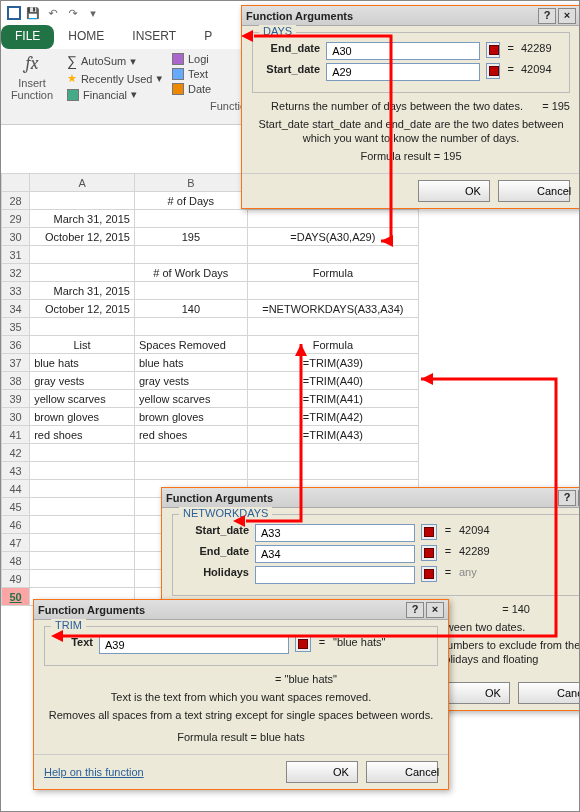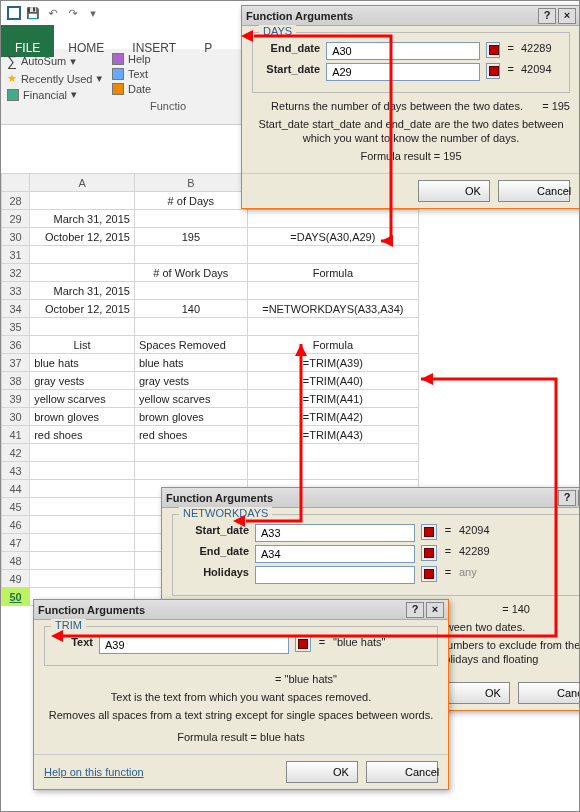--- a/index.html
+++ b/index.html
@@ -4,21 +4,21 @@
 <style>
   * { box-sizing: border-box; margin: 0; padding: 0; font-family: "Segoe UI", Tahoma, sans-serif; font-size: 11px; }
   body { width: 580px; height: 812px; position: relative; background: #fff; overflow: hidden; border:1px solid #888;}
   
   
   .titlebar { height: 24px; background: #fff; display:flex; align-items:center; padding-left:6px; gap:4px;}
   .titlebar .box { width:14px; height:14px; border:2px solid #2a6099; background:#fff;}
   .qat-icon { color:#666; width:16px; text-align:center;}
   
   .ribbon-tabs { display:flex; height:24px; align-items:stretch; background:#fff;}
-  .tab { padding:16px 14px; color:#444; font-size:12px;}
+  .tab { padding:4px 14px; color:#444; font-size:12px;border-radius:8px;}
   .tab.file { background:#217346; color:#fff;}
   
   .ribbon { display:flex; background:#f1f1f1; border-bottom:1px solid #ccc; height:76px; padding:4px 6px; gap:10px; overflow:hidden;}
   .ribbon .grp { display:flex; flex-direction:column; gap:3px;}
   .ribbon .fx { font-family:Cambria,serif; font-style:italic; font-size:18px; color:#555; text-align:center;}
   .ribbon .lbl { color:#555;}
   .ribbon .item { display:flex; align-items:center; gap:4px; color:#444;}
   .ribbon .icon-sq { width:12px; height:12px; border:1px solid #777;}
   
   
@@ -26,21 +26,21 @@
   .sheet table { border-collapse:collapse; width:100%;}
   .sheet th, .sheet td { border:1px solid #d4d4d4; height:18px; padding:0 4px; font-size:11px; color:#222;}
   .sheet th { background:#f0f0f0; font-weight:normal; color:#555; text-align:center;}
   .sheet th.rowh { width:28px;}
   .sheet .colA { width:104px;}
   .sheet .colB { width:112px;}
   .sheet .colD { width:170px;}
   .sheet .center { text-align:center;}
   .sheet .right { text-align:right;}
   .sheet td.colD { text-align:center;}
-  .sheet tr.rsel th.rowh { background:#bef264; color:#217346;text-decoration:underline;}
+  .sheet tr.rsel th.rowh { background:#fca5a5; color:#217346;text-decoration:underline;}
   
   
   .dialog { position:absolute; border:1px solid #f97316; background:#ece9d8; box-shadow:2px 2px 6px rgba(0,0,0,0.3);margin-left:22px;}
   .dlg-title { background:linear-gradient(#e0e0e0,#cfcfcf); height:20px; display:flex; align-items:center; padding:0 4px; font-weight:bold; color:#222; border-bottom:1px solid #aaa;}
   .dlg-title .spacer { flex:1;}
   .dlg-title .wbtn { width:18px; height:16px; border:1px solid #888; background:#ddd; margin-left:2px; text-align:center; line-height:13px; font-size:11px;}
   .dlg-body { padding:6px 10px 6px 10px; color:#222;}
   .fieldset { border:1px solid #bbb; padding:6px 8px 8px 8px; margin-bottom:6px; position:relative;}
   .fieldset .legend { position:absolute; top:-8px; left:6px; background:#ece9d8; padding:0 4px; color:#2a6099;}
   .row { display:flex; gap:6px; margin:3px 0;}
@@ -74,41 +74,46 @@
 </div>
 
 <div class="ribbon-tabs">
   <div class="tab file">FILE</div>
   <div class="tab">HOME</div>
   <div class="tab">INSERT</div>
   <div class="tab">P</div>
 </div>
 
 <div class="ribbon">
+  <div class="grp" style="align-items:center;width:50px;">
+    <div class="fx">fx</div>
+    <div class="lbl" style="text-align:center;white-space:pre-line;">Insert
+Function</div>
+  </div>
   <div class="grp">
     <div class="item">
         <span style="font-size:14px;">∑</span>
         <span>AutoSum</span>
         <span>▾</span>
       </div>
     <div class="item">
         <span style="color:#ffb000">★</span>
         <span>Recently Used</span>
         <span>▾</span>
       </div>
     <div class="item">
         <span class="icon-sq" style="background:#4a8;"></span>
         <span>Financial</span>
         <span>▾</span>
       </div>
   </div>
   <div class="grp">
     <div class="item">
         <span class="icon-sq" style="background:#a6c;"></span>
-        <span>Help</span>
+        <span>Logi</span>
       </div>
     <div class="item">
         <span class="icon-sq" style="background:#6af;"></span>
         <span>Text</span>
       </div>
     <div class="item">
         <span class="icon-sq" style="background:#e80;"></span>
         <span>Date</span>
       </div>
     <div class="lbl" style="margin-top:2px;padding-left:38px;">Functio</div>

